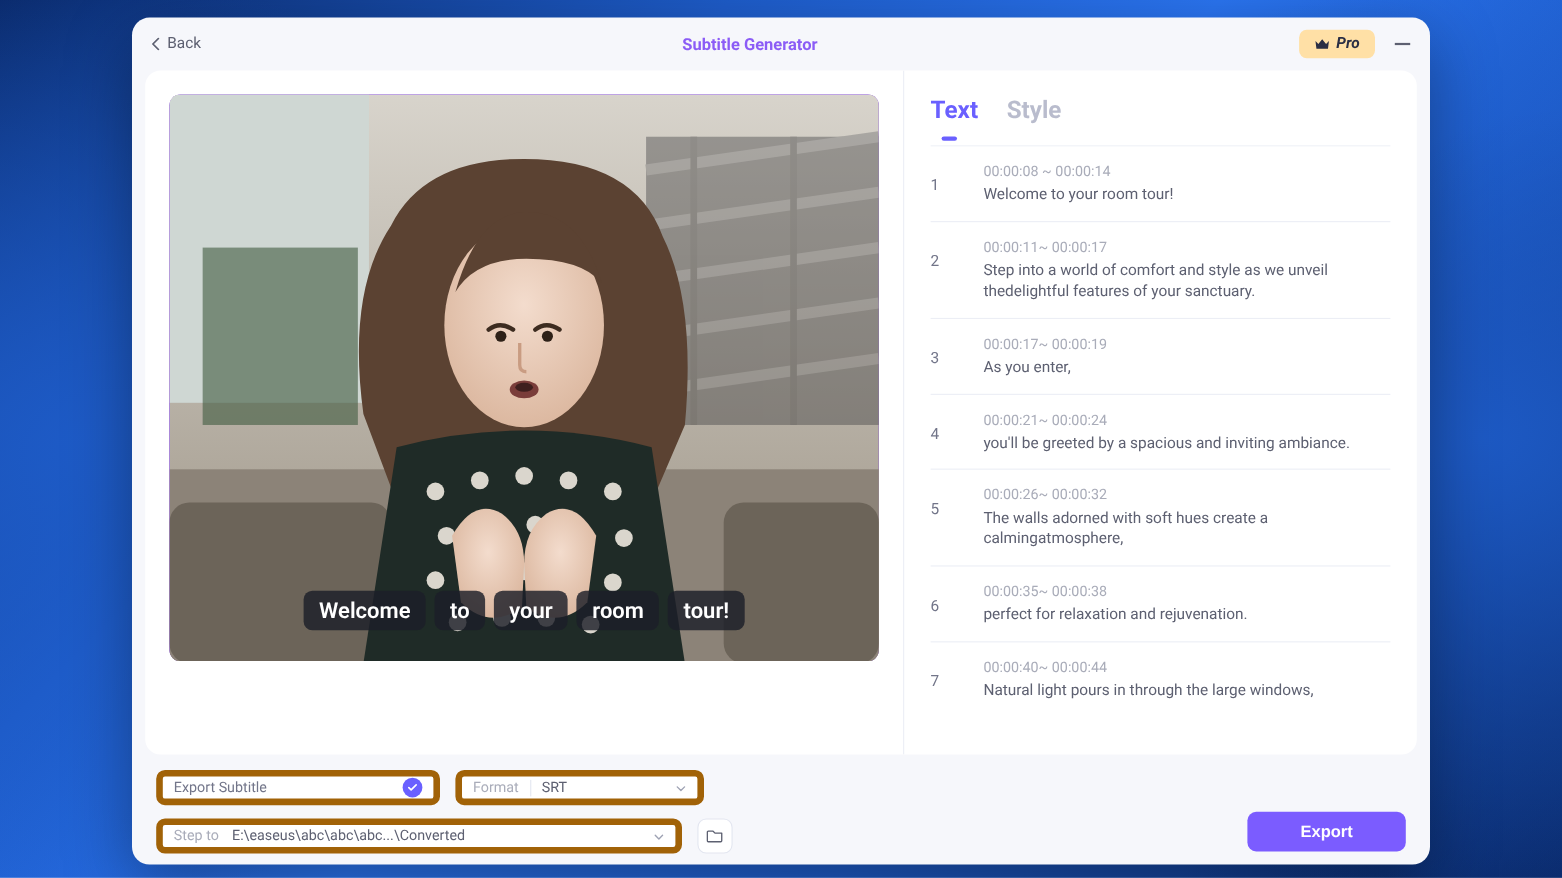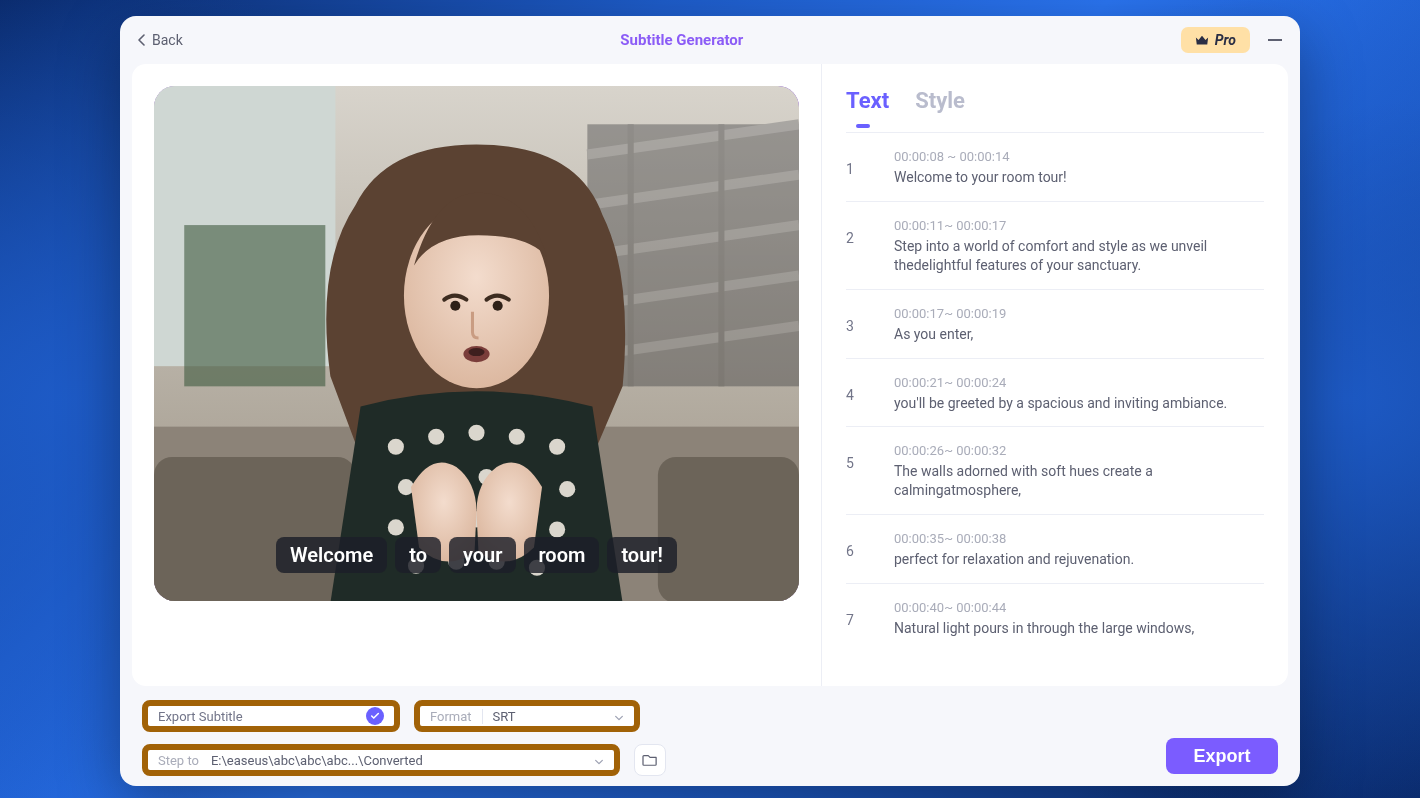--- a/index.html
+++ b/index.html
@@ -65,21 +65,21 @@
     overflow: hidden;
   }
   .left-pane {
     width: 690px;
     padding: 22px 22px 12px 22px;
     display: flex; flex-direction: column;
     border-right: 1px solid #eceef5;
   }
   .video-area {
     width: 100%; height: 515px;
-    border-radius: 21px;
+    border-radius: 10px;
     overflow: hidden;
     position: relative;
     background: #6d28d9;
   }
   .video-svg { width: 100%; height: 100%; display: block; }
   .subtitle-overlay {
     position: absolute; bottom: 28px; left: 0; right: 0;
     display: flex; justify-content: center; gap: 8px;
   }
   .sub-pill {
@@ -160,25 +160,25 @@
   .chev { width: 10px; height: 10px; }
   .chev svg { width: 100%; height: 100%; }
   .folder-btn {
     width: 32px; height: 32px; border: 1px solid #e3e6f0;
     border-radius: 8px; background: #fff; display: inline-flex;
     align-items: center; justify-content: center; cursor: pointer;
   }
   .folder-btn svg { width: 16px; height: 14px; }
   .export-btn {
     align-self: center;
-    width: 112px; height: 36px;
+    width: 144px; height: 36px;
     margin-top: 44px;
     background: #7b5cff;
     color: #fff; border-radius: 8px;
-    border: none; font-size: 18px; font-weight: 700;
+    border: none; font-size: 15px; font-weight: 700;
     cursor: pointer;
   }
   .sub-list::-webkit-scrollbar { width: 0; }
 </style>
 </head>
 <body>
 <div class="bg-wave"></div>
 
 <div class="app-window">
   <div class="titlebar">

